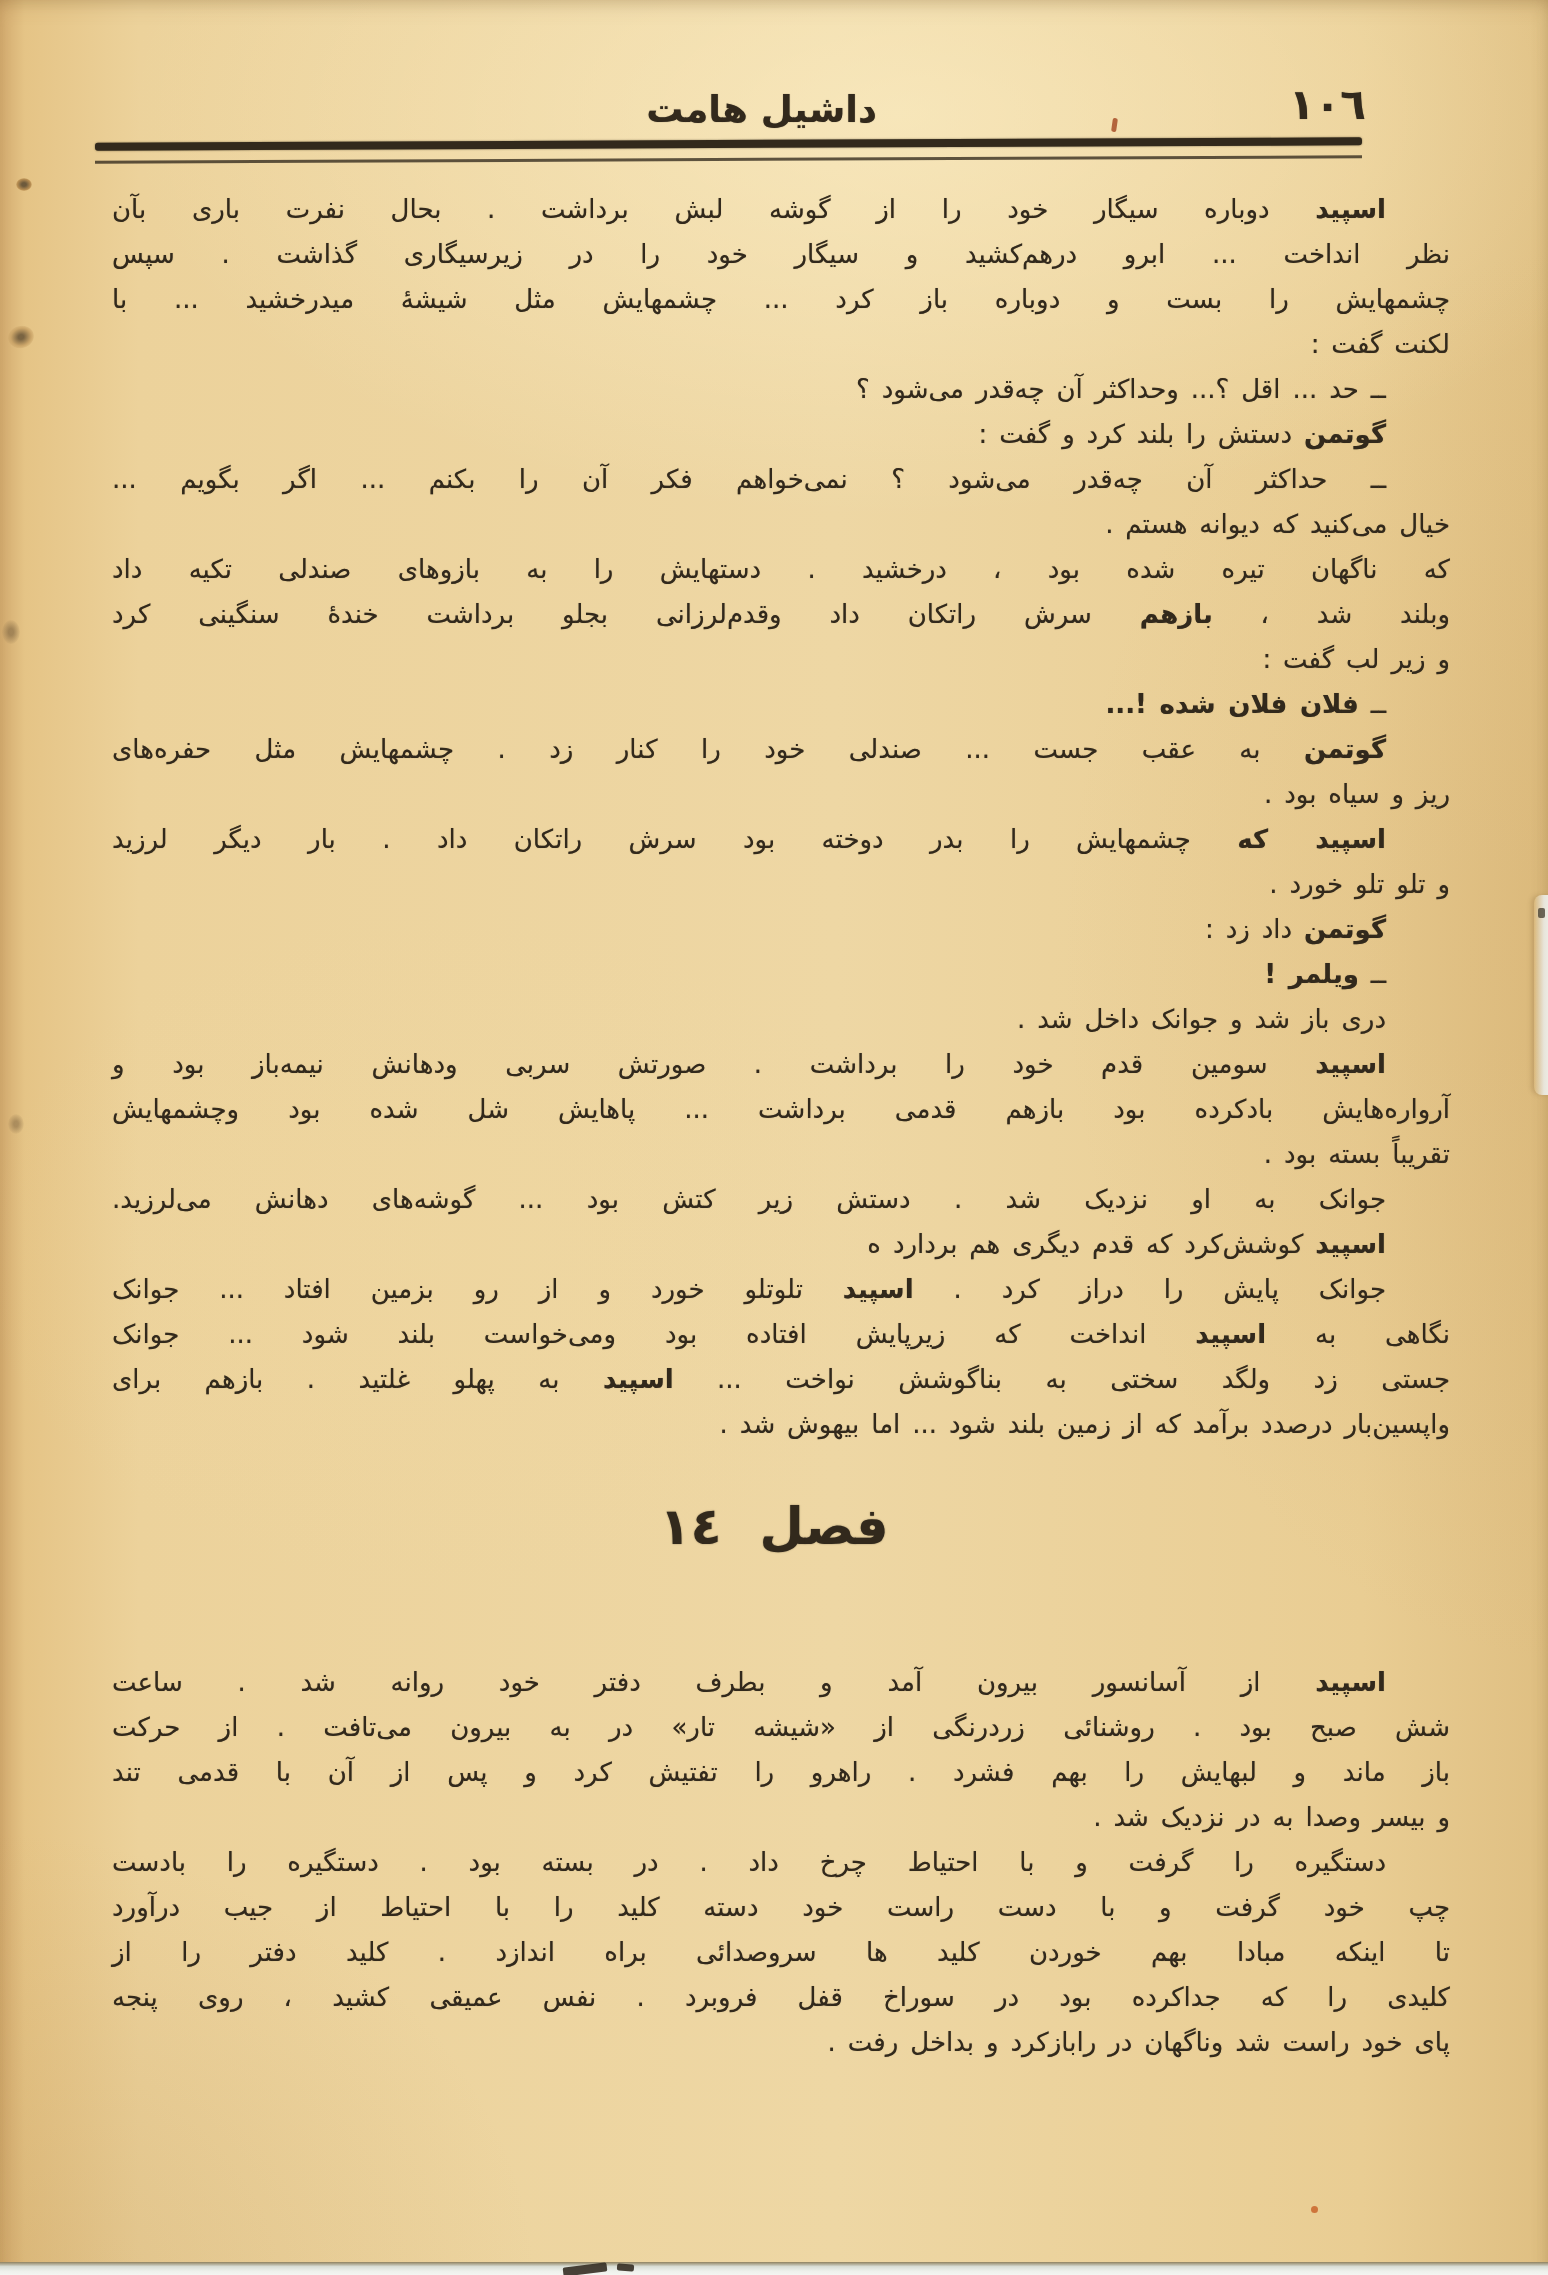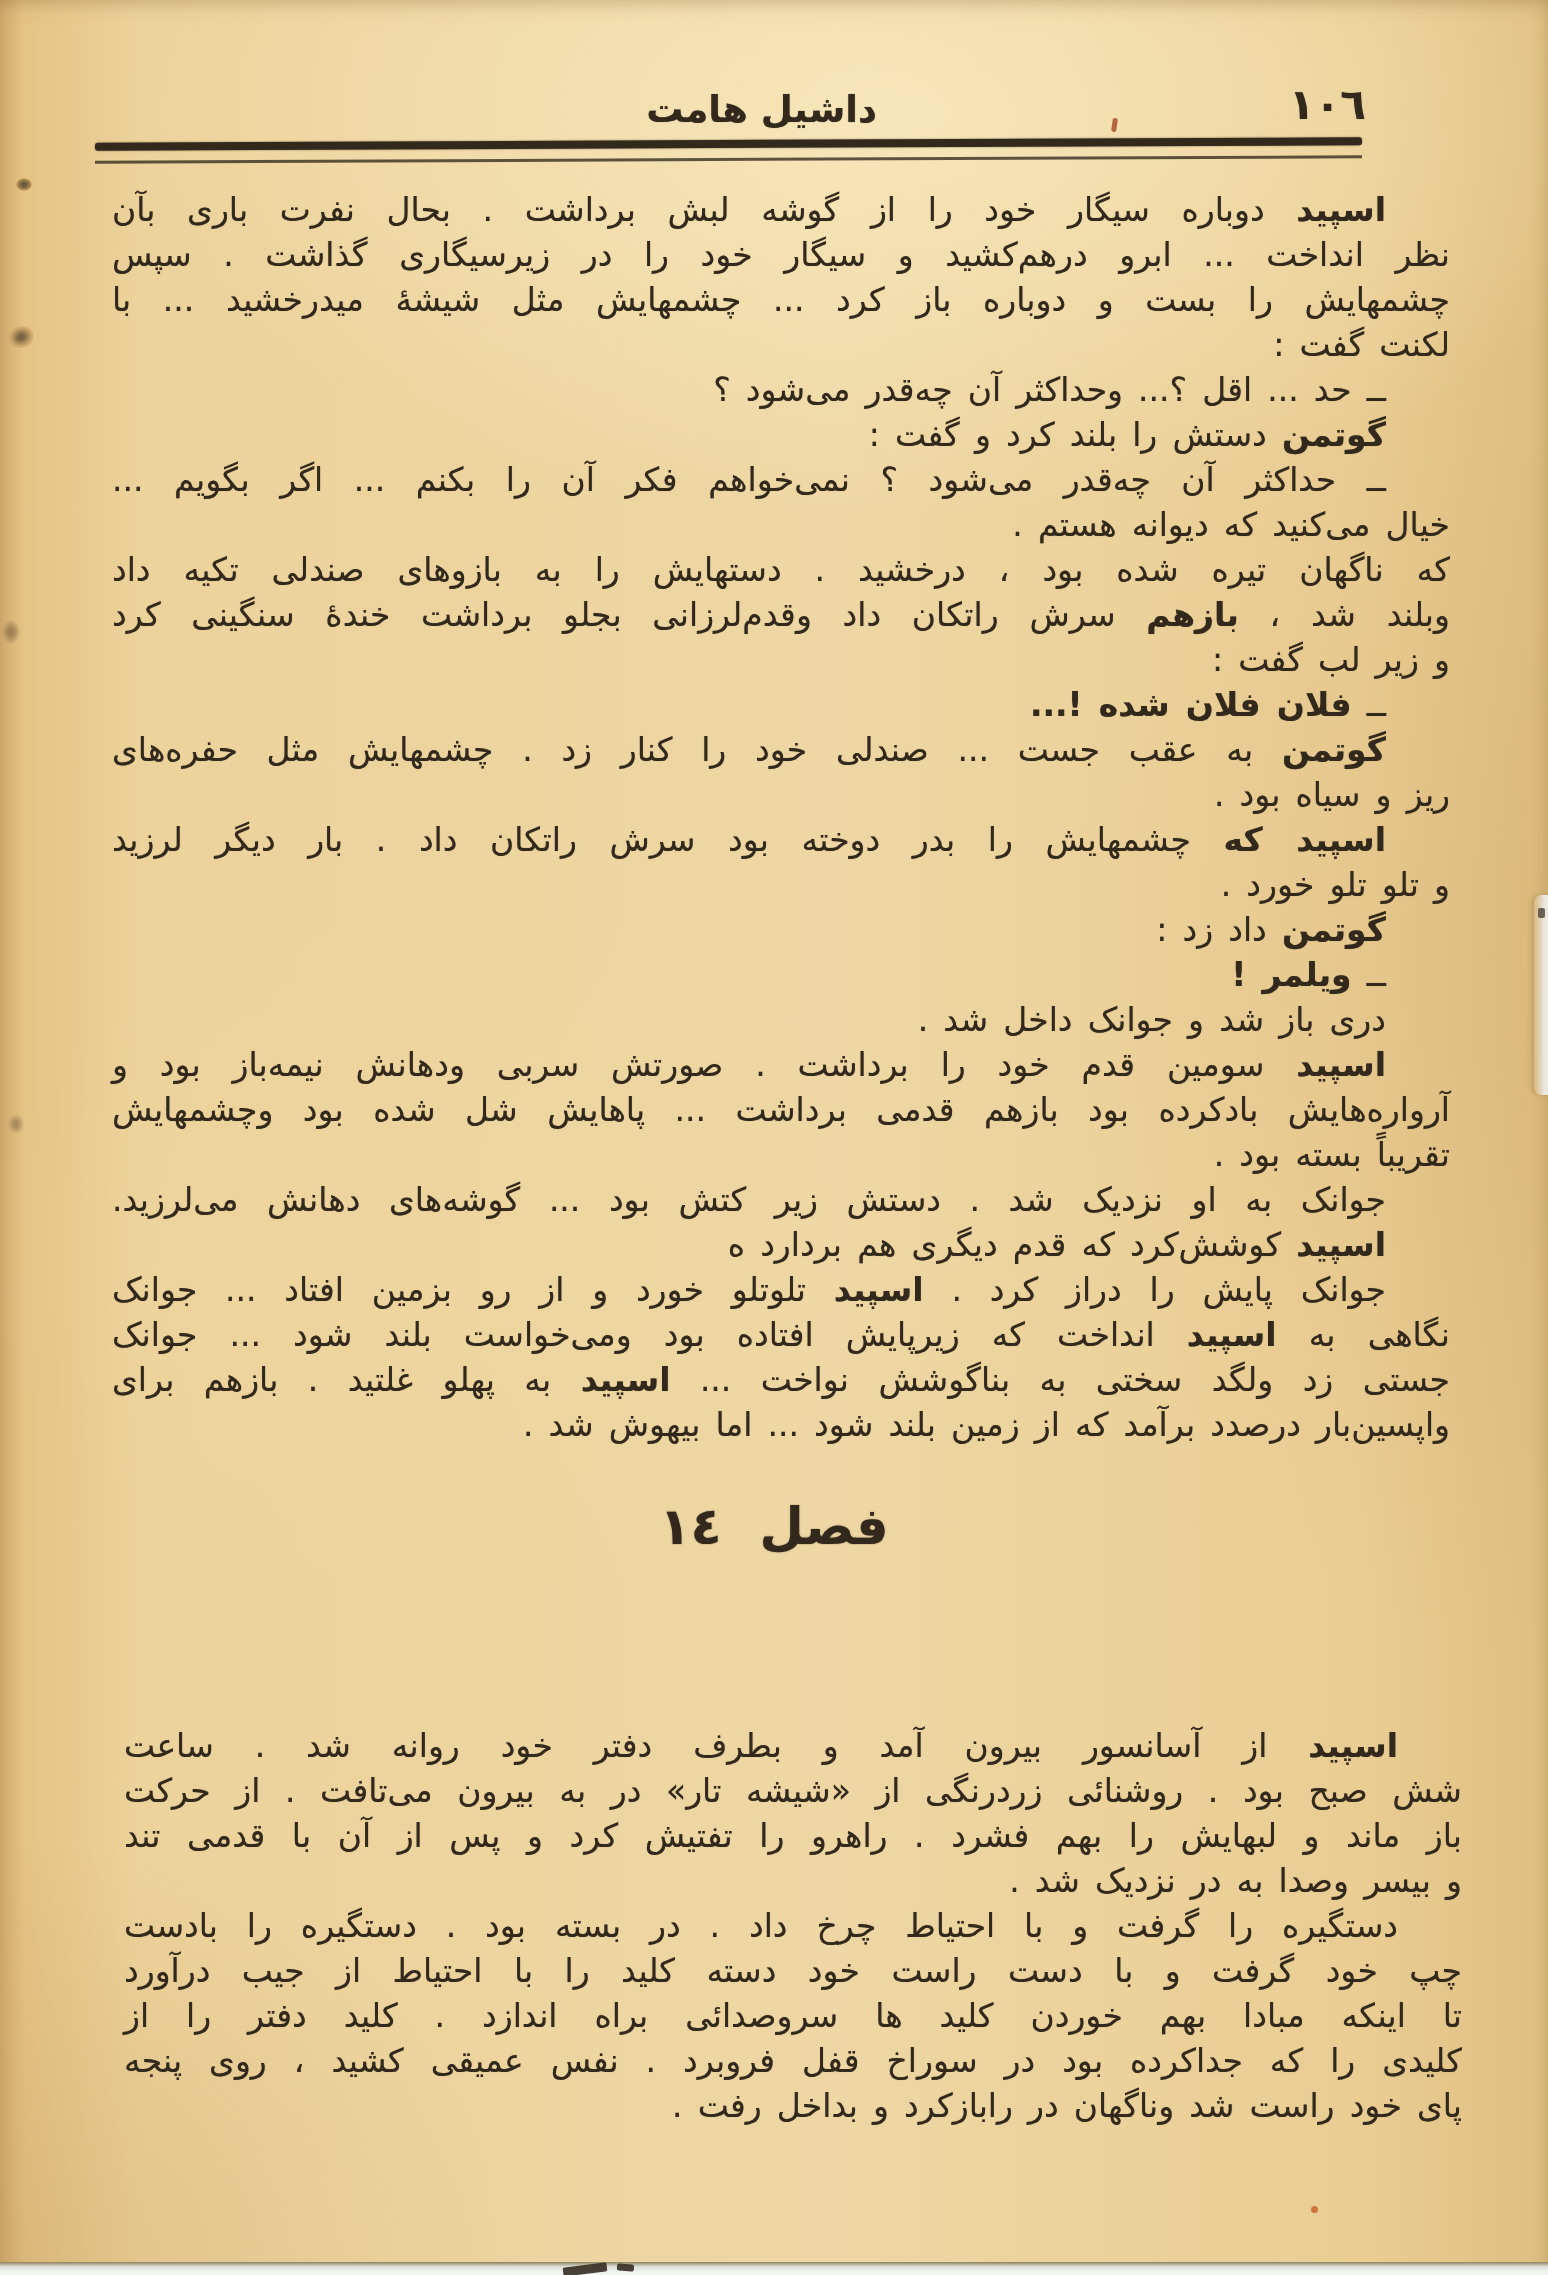--- a/index.html
+++ b/index.html
@@ -30,25 +30,25 @@
     font-size:42px;font-weight:bold;letter-spacing:4px;
     text-shadow:0 0 1px rgba(43,35,22,.55);
     text-align:center;
   }
   .rule{position:absolute;left:95px;right:186px;background:var(--ink,#32291c);transform:rotate(-0.25deg);}
   .rule-thick{top:140px;height:8px;border-radius:3px;box-shadow:0 0 2px rgba(50,40,22,.6);}
   .rule-thin{top:158px;height:2.5px;opacity:.78;}
   
   .textblock{
     position:absolute;left:112px;width:1338px;
-    direction:rtl;font-size:33px;word-spacing:.14em;
+    direction:rtl;font-size:26px;word-spacing:.14em;
     text-shadow:0 0 .7px rgba(46,38,24,.5);
   }
   .block1{top:187px;}
-  .block2{top:1723px;margin-left:12px;}
+  .block2{top:1660px;}
   .line{height:45px;line-height:45px;white-space:normal;}
   .line.j{text-align:justify;text-align-last:justify;}
   .line.ind{padding-right:64px;}
   .b{font-weight:bold;}
   .chapter{
     position:absolute;top:1497px;left:0;width:100%;margin:0;
     direction:rtl;text-align:center;
     font-size:51px;font-weight:bold;word-spacing:20px;
     text-shadow:0 0 1.5px rgba(43,35,22,.6);
   }

